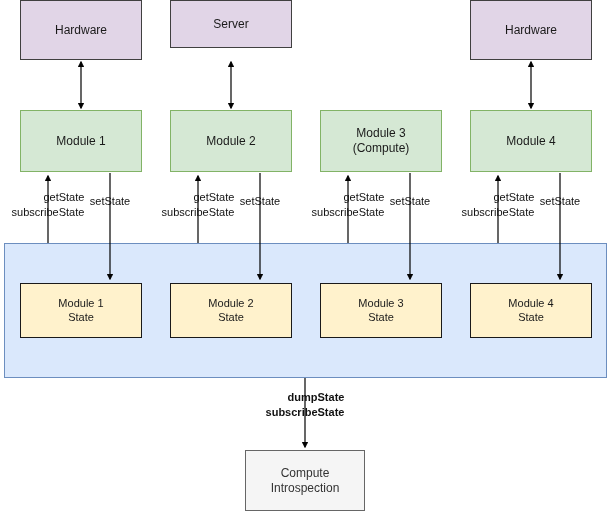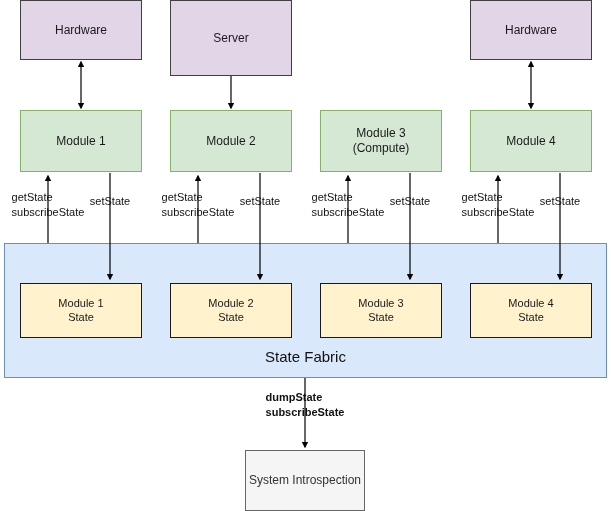--- a/index.html
+++ b/index.html
@@ -70,21 +70,21 @@
     color: #111111;
     text-align: center;
     width: 100%;
     left: 0;
   }
   .edge-label {
     position: absolute;
     z-index: 5;
     font-size: 11px;
     color: #111111;
-    text-align: left;
+    text-align: right;
     line-height: 1.35;
     white-space: pre-line;
     transform: translateX(-50%);
     background: transparent;
   }
   svg#wires {
     position: absolute;
     left: 0; top: 0;
     width: 611px;
     height: 511px;
@@ -92,42 +92,41 @@
     overflow: visible;
   }
   svg#wires line, svg#wires path { stroke: #000000; stroke-width: 1.2; }
 </style>
 </head>
 <body>
 
 <div id="canvas">
 
   <div class="fabric" style="left:4px; top:243px; width:603px; height:135px;"></div>
-  <div class="fabric-label" style="top:348px;">State Fabric</div>
 
   <div class="box box-hw" style="left:20px; top:0px; width:122px; height:60px;">Hardware</div>
-  <div class="box box-hw" style="left:170px; top:0px; width:122px; height:76px;">Server</div>
+  <div class="box box-hw" style="left:170px; top:0px; width:122px; height:48px;">Server</div>
   <div class="box box-hw" style="left:470px; top:0px; width:122px; height:60px;">Hardware</div>
 
   <div class="box box-module" style="left:20px; top:110px; width:122px; height:62px;">Module 1</div>
   <div class="box box-module" style="left:170px; top:110px; width:122px; height:62px;">Module 2</div>
   <div class="box box-module" style="left:320px; top:110px; width:122px; height:62px;">Module 3
 (Compute)</div>
   <div class="box box-module" style="left:470px; top:110px; width:122px; height:62px;">Module 4</div>
 
   <div class="box box-state" style="left:20px; top:283px; width:122px; height:55px;">Module 1
 State</div>
   <div class="box box-state" style="left:170px; top:283px; width:122px; height:55px;">Module 2
 State</div>
   <div class="box box-state" style="left:320px; top:283px; width:122px; height:55px;">Module 3
 State</div>
   <div class="box box-state" style="left:470px; top:283px; width:122px; height:55px;">Module 4
 State</div>
 
-  <div class="box box-gray" style="left:245px; top:450px; width:120px; height:61px;">System Introspection</div>
+  <div class="box box-gray" style="left:245px; top:450px; width:120px; height:61px;">Compute Introspection</div>
 
   <div class="edge-label" style="left:48px; top:190px;">getState
 subscribeState</div>
   <div class="edge-label" style="left:198px; top:190px;">getState
 subscribeState</div>
   <div class="edge-label" style="left:348px; top:190px;">getState
 subscribeState</div>
   <div class="edge-label" style="left:498px; top:190px;">getState
 subscribeState</div>
 

